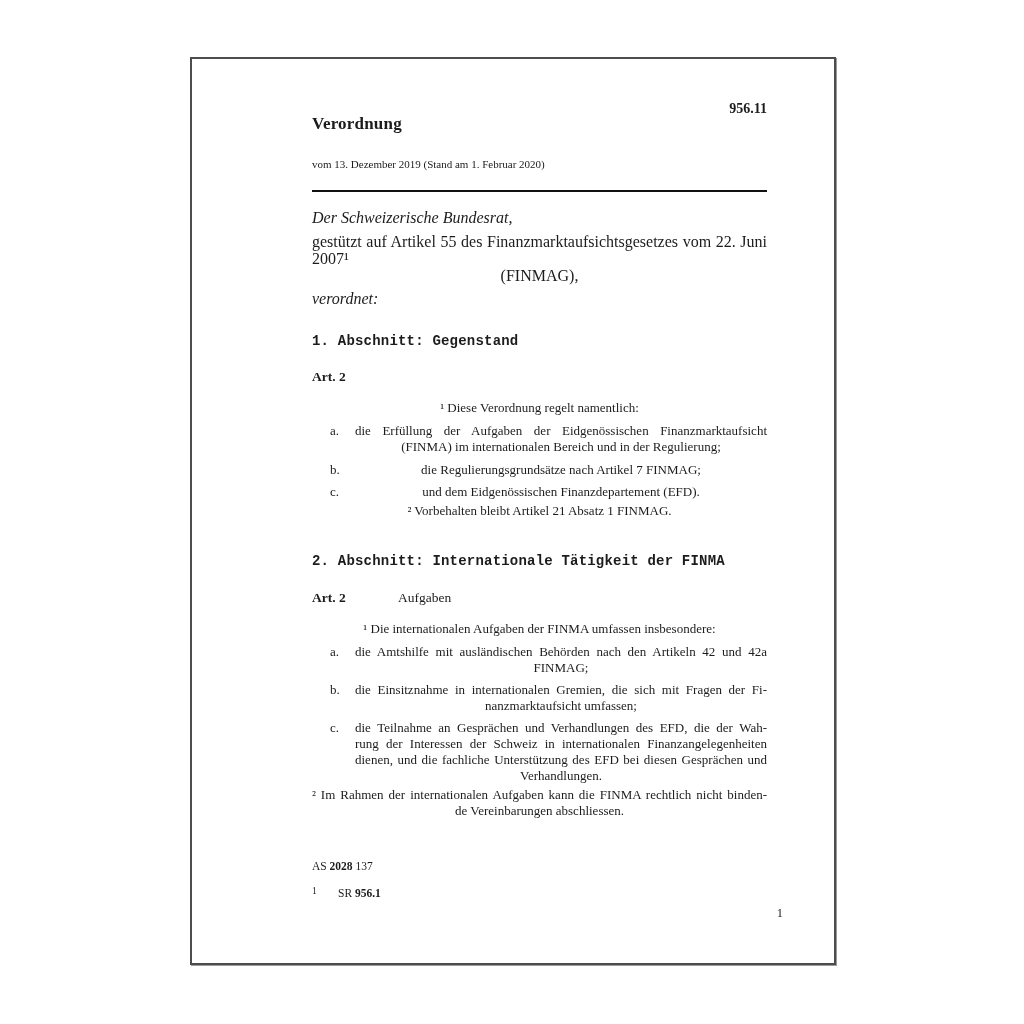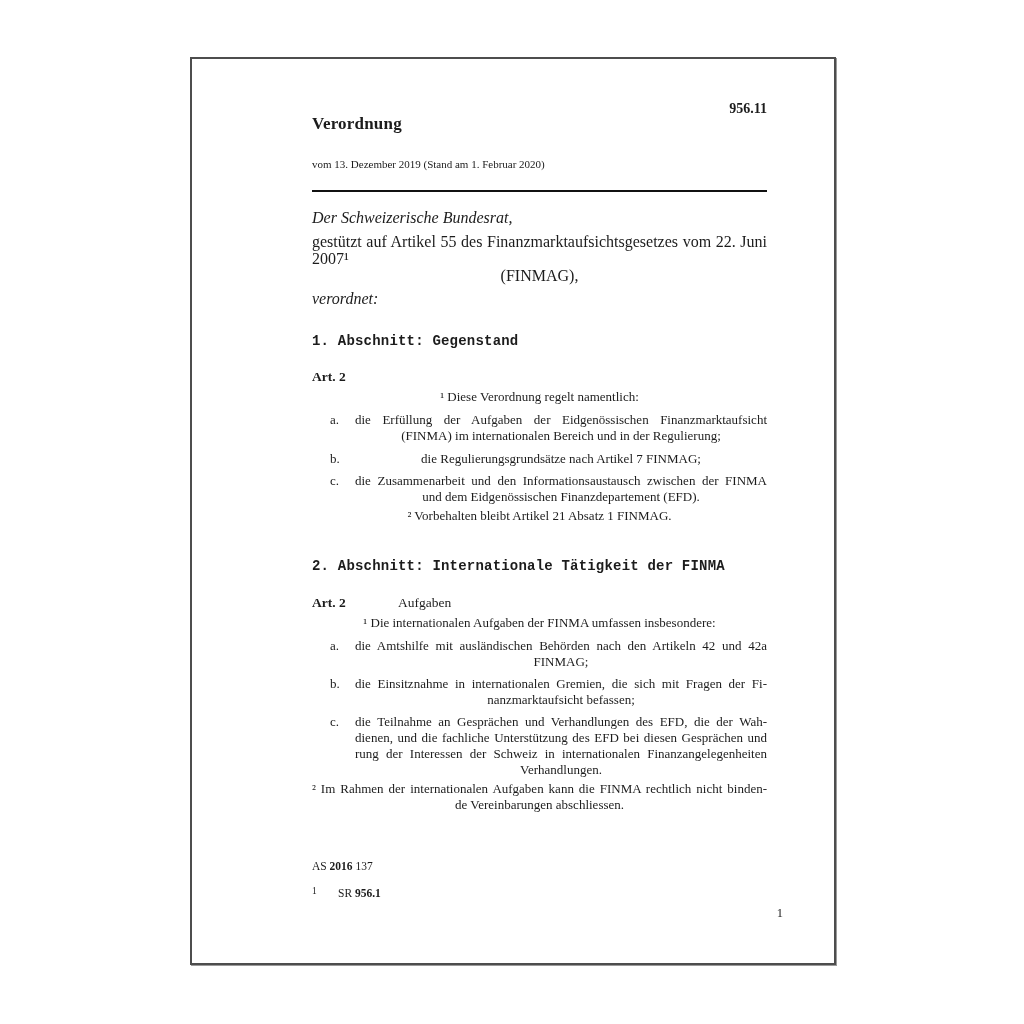--- a/index.html
+++ b/index.html
@@ -37,21 +37,21 @@
   .pre.author { margin-top: 17px; font-style: italic; }
   .pre.basis { margin-top: 7px; }
   .pre.enacting { margin-top: 6px; font-style: italic; }
   
   h2.sec-heading { font-size: 14px; line-height: 18px; font-weight: 700; margin-top: 25px; letter-spacing: 0.2px; font-family: Liberation Mono, monospace; }
   h2.sec-heading.sec2 { margin-top: 33px; }
   h3.art-line { font-size: 13.5px; line-height: 18px; font-weight: 700; margin-top: 18px; }
   h3.art-line.art2 { margin-top: 19px; }
   .alabel-w { display: inline-block; width: 86px; }
   .art-title { font-weight: 400; }
-  .para { font-size: 13px; line-height: 16px; margin-top: 3px; }
+  .para { font-size: 13px; line-height: 16px; margin-top: 14px; }
   .para.tight { margin-top: 3px; }
   .item { display: flex; margin-top: 7px; padding-left: 18px; font-size: 13px; line-height: 16px; }
   .item.tight { margin-top: 6px; }
   .marker { width: 25px; flex: none; }
   .itext { flex: 1; min-width: 0; }
   
   .just .ln-mid { text-align: justify; text-align-last: justify; word-spacing: -0.4px; }
   .just .ln-last { text-align: center; }
   
   .footer { position: absolute; left: 120px; right: 51px; top: 800px; font-size: 11.5px; line-height: 15px; }
@@ -105,21 +105,20 @@
       </div>
       <div class="item">
         <span class="marker">b.</span>
         <div class="itext just">
             <div class="ln ln-last">die Regulierungsgrundsätze nach Artikel 7 FINMAG;</div>
           </div>
       </div>
       <div class="item tight">
         <span class="marker">c.</span>
         <div class="itext just">
-            <div class="ln ln-mid">die Zusammenarbeit und den Informationsaustausch zwischen der FINMA</div>
             <div class="ln ln-last">und dem Eidgenössischen Finanzdepartement (EFD).</div>
           </div>
       </div>
 
       <div class="para tight just">
           <div class="ln ln-last">² Vorbehalten bleibt Artikel 21 Absatz 1 FINMAG.</div>
         </div>
 
       <h2 class="sec-heading sec2">2. Abschnitt: Internationale Tätigkeit der FINMA</h2>
 
@@ -135,40 +134,40 @@
         <span class="marker">a.</span>
         <div class="itext just">
             <div class="ln ln-mid">die Amtshilfe mit ausländischen Behörden nach den Artikeln 42 und 42a</div>
             <div class="ln ln-last">FINMAG;</div>
           </div>
       </div>
       <div class="item tight">
         <span class="marker">b.</span>
         <div class="itext just">
             <div class="ln ln-mid">die Einsitznahme in internationalen Gremien, die sich mit Fragen der Fi-</div>
-            <div class="ln ln-last">nanzmarktaufsicht befassen;</div>
+            <div class="ln ln-last">nanzmarktaufsicht umfassen;</div>
           </div>
       </div>
       <div class="item tight">
         <span class="marker">c.</span>
         <div class="itext just">
             <div class="ln ln-mid">die Teilnahme an Gesprächen und Verhandlungen des EFD, die der Wah-</div>
+            <div class="ln ln-mid">rung der Interessen der Schweiz in internationalen Finanzangelegenheiten</div>
             <div class="ln ln-mid">dienen, und die fachliche Unterstützung des EFD bei diesen Gesprächen und</div>
-            <div class="ln ln-mid">rung der Interessen der Schweiz in internationalen Finanzangelegenheiten</div>
             <div class="ln ln-last">Verhandlungen.</div>
           </div>
       </div>
 
       <div class="para tight just">
           <div class="ln ln-mid">² Im Rahmen der internationalen Aufgaben kann die FINMA rechtlich nicht binden-</div>
           <div class="ln ln-last">de Vereinbarungen abschliessen.</div>
         </div>
 
     </div>
 
     <div class="footer">
-      <div class="as-line"><span>AS</span> <span class="b">2016</span> <span>137</span></div>
+      <div class="as-line"><span>AS</span> <span class="b">2028</span> <span>137</span></div>
       <div class="fn-line"><span class="fn-marker">1</span><span>SR</span> <span class="b">956.1</span></div>
     </div>
 
     <div class="pagenum">1</div>
   </div>
 </div>
 
 </body></html>

